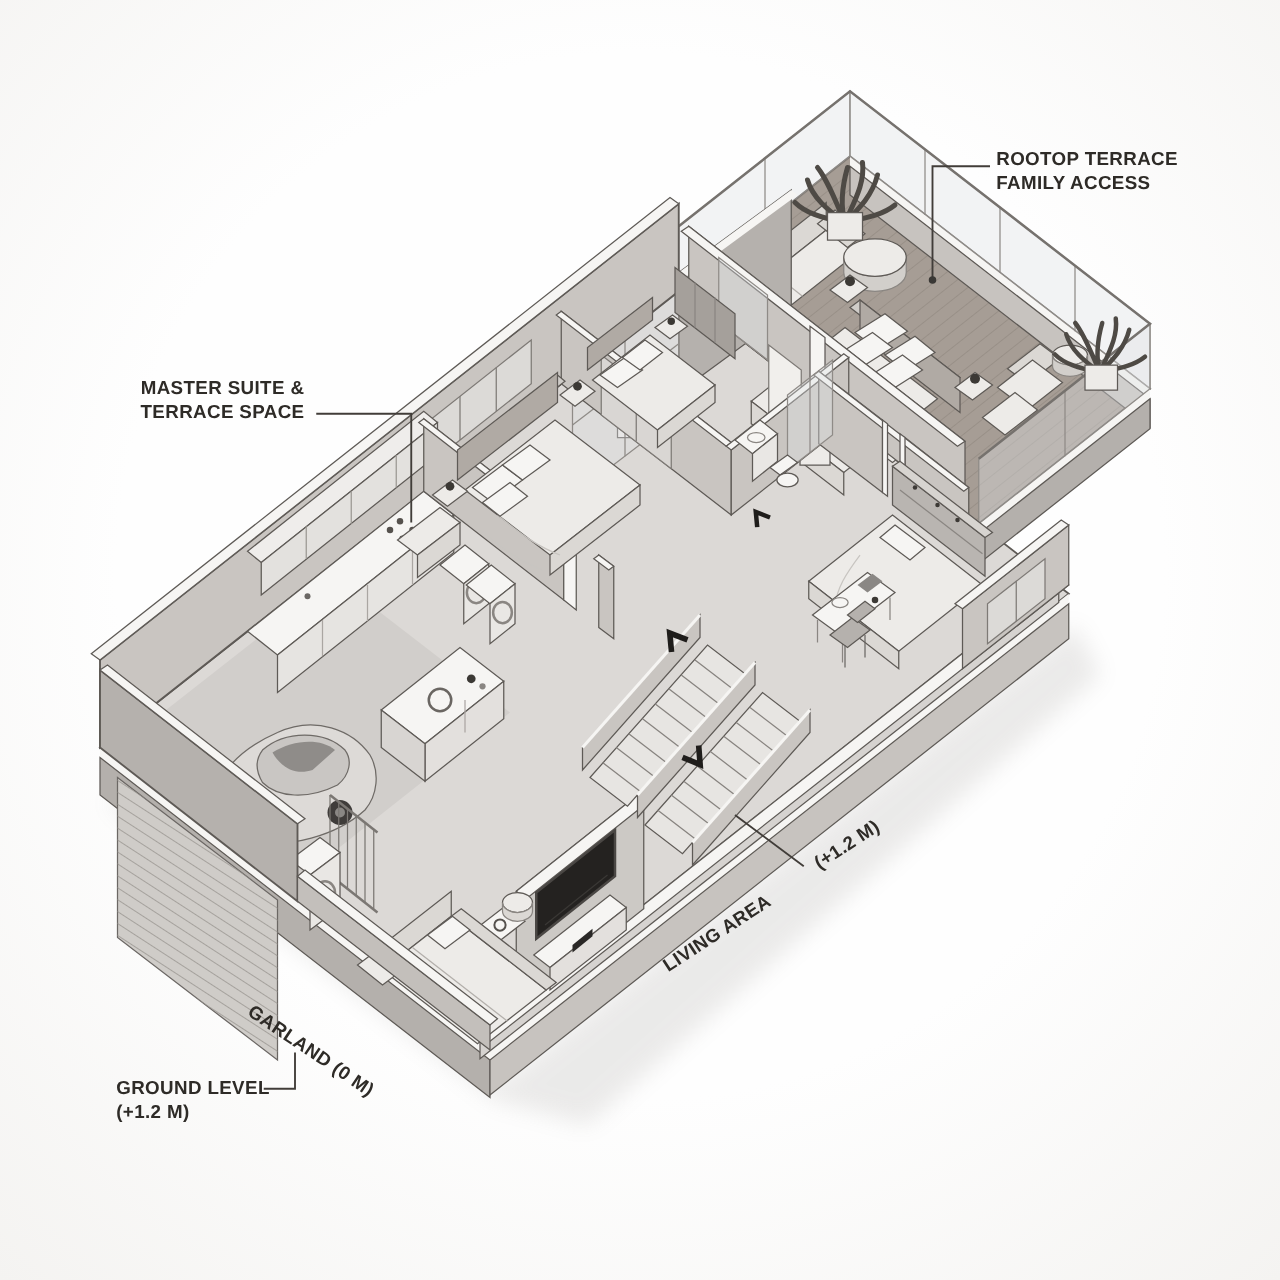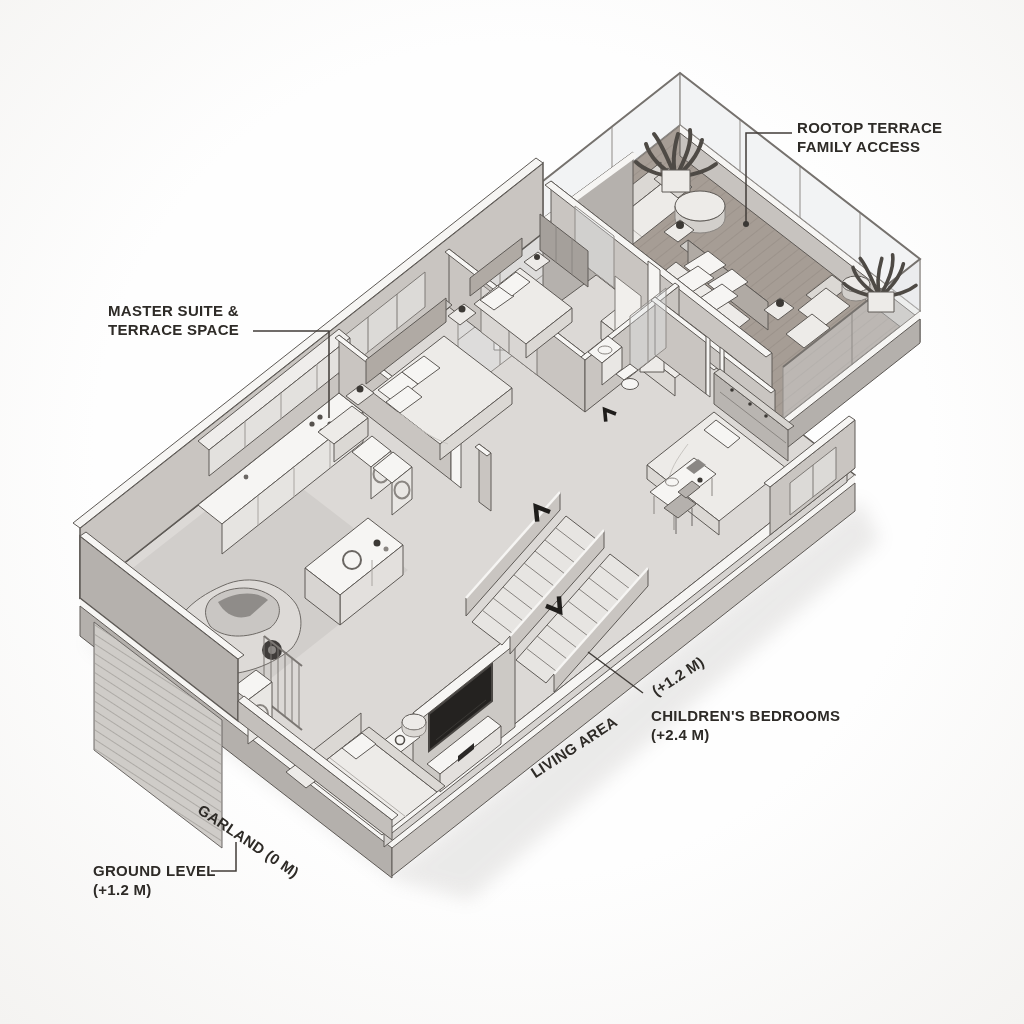--- a/index.html
+++ b/index.html
@@ -445,29 +445,25 @@
     <polyline class="leader" points="588,652 643,693"></polyline>
     <polyline class="leader" points="211,871 236,871 236,842"></polyline>
   </g>
 </svg>
 
 <div class="label" style="left:797px;top:118px;">
   <span>ROOTOP TERRACE</span>
   <span>FAMILY ACCESS</span>
 </div>
 
-<div class="label" style="left:108px;top:301px;width:140px;text-align:left;">
+<div class="label" style="left:108px;top:301px;width:140px;text-align:center;">
   <span>MASTER SUITE &amp;</span>
   <span>TERRACE SPACE</span>
 </div>
 
-<div class="label" style="left:651px;top:706px;">
-  <span>CHILDREN'S BEDROOMS</span>
-  <span>(+2.4 M)</span>
-</div>
 
 <div class="label rot" style="left:648px;top:684px;transform:rotate(-33deg);">
   <span>(+1.2 M)</span>
 </div>
 
 <div class="label rot" style="left:527px;top:766px;transform:rotate(-33deg);">
   <span>LIVING AREA</span>
 </div>
 
 <div class="label rot" style="left:205px;top:800px;transform:rotate(34deg);">

